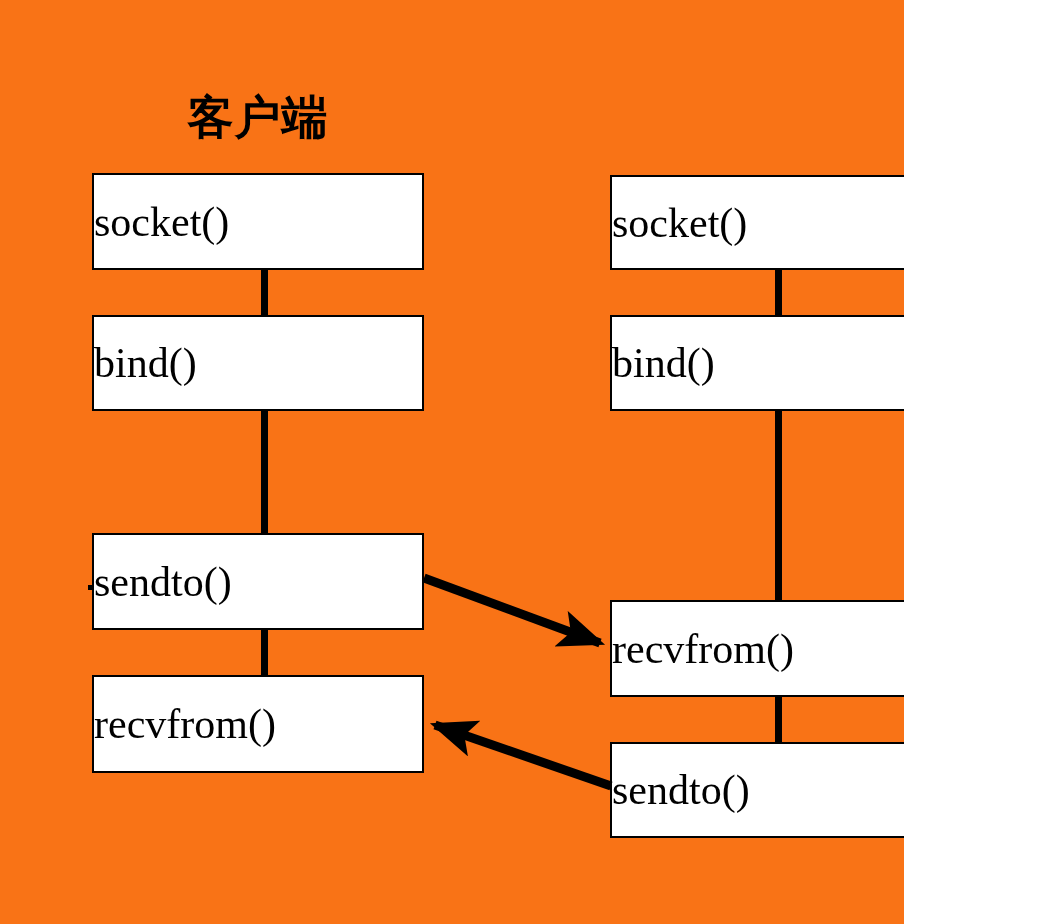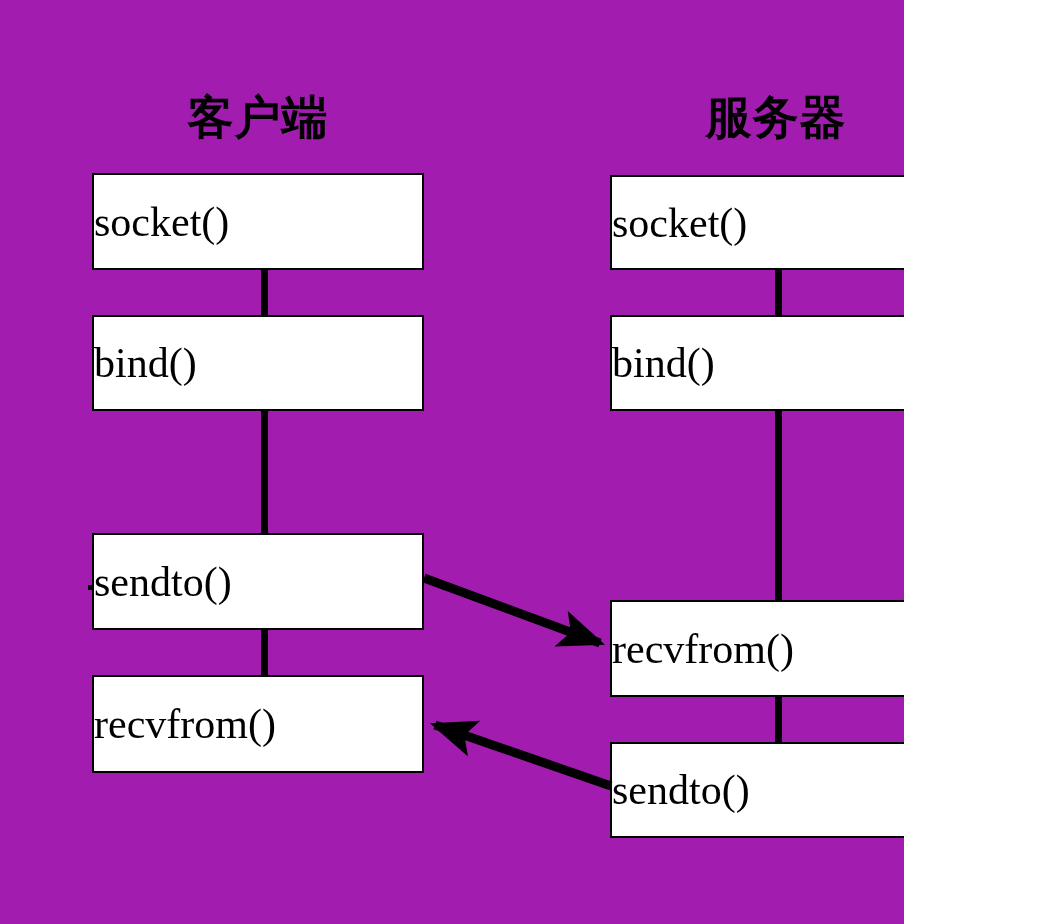--- a/index.html
+++ b/index.html
@@ -5,21 +5,21 @@
 <style>
   html, body {
     margin: 0;
     padding: 0;
     background: #ffffff;
   }
   #canvas {
     position: relative;
     width: 904px;
     height: 924px;
-    background: #a21caf;
+    background: #f97316;
     overflow: hidden;
     font-family: "Liberation Serif", "DejaVu Serif", serif;
   }
   .column-title {
     position: absolute;
     font-family: "Liberation Sans", "DejaVu Sans", sans-serif;
     font-weight: bold;
     font-size: 46px;
     line-height: 48px;
     color: #000000;
@@ -65,21 +65,20 @@
     height: 5px;
   }
 </style>
 </head>
 <body>
 
 <div id="canvas">
 
   <div class="column-title" style="left:92px; top:93px; width:332px;">客户端</div>
 
-  <div class="column-title" style="left:610px; top:93px; width:332px;">服务器</div>
 
   <div class="connector" style="left:261px; top:270px; height:45px;"></div>
   <div class="connector" style="left:261px; top:411px; height:122px;"></div>
   <div class="connector" style="left:261px; top:630px; height:45px;"></div>
 
   <div class="connector" style="left:775px; top:270px; height:45px;"></div>
   <div class="connector" style="left:775px; top:411px; height:189px;"></div>
   <div class="connector" style="left:775px; top:697px; height:45px;"></div>
 
   <div class="node-box" style="left:92px; top:173px; width:332px; height:97px;">

